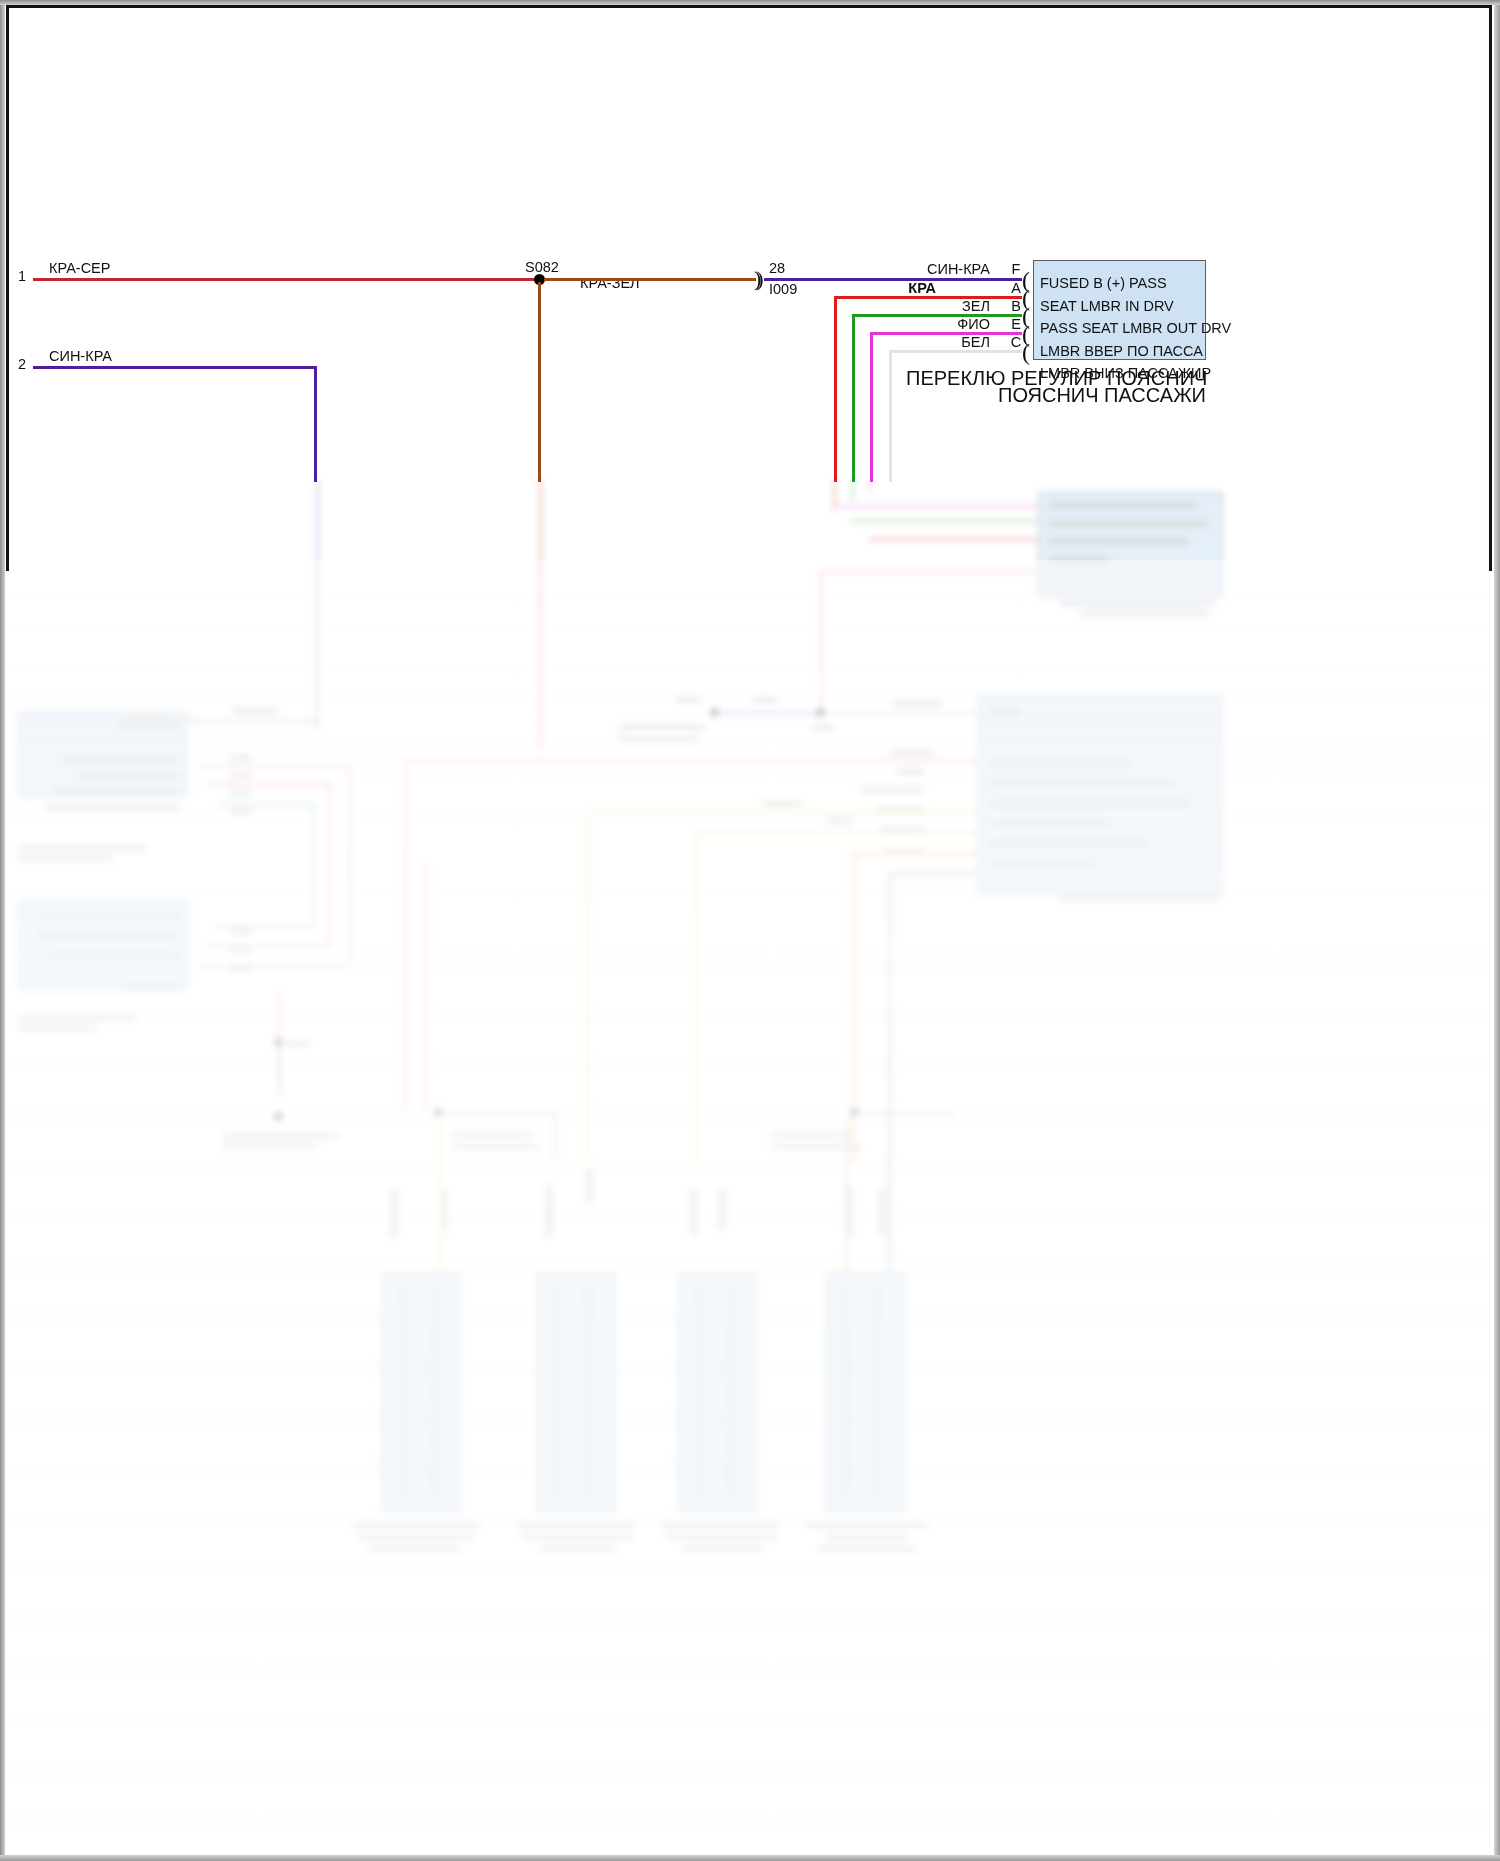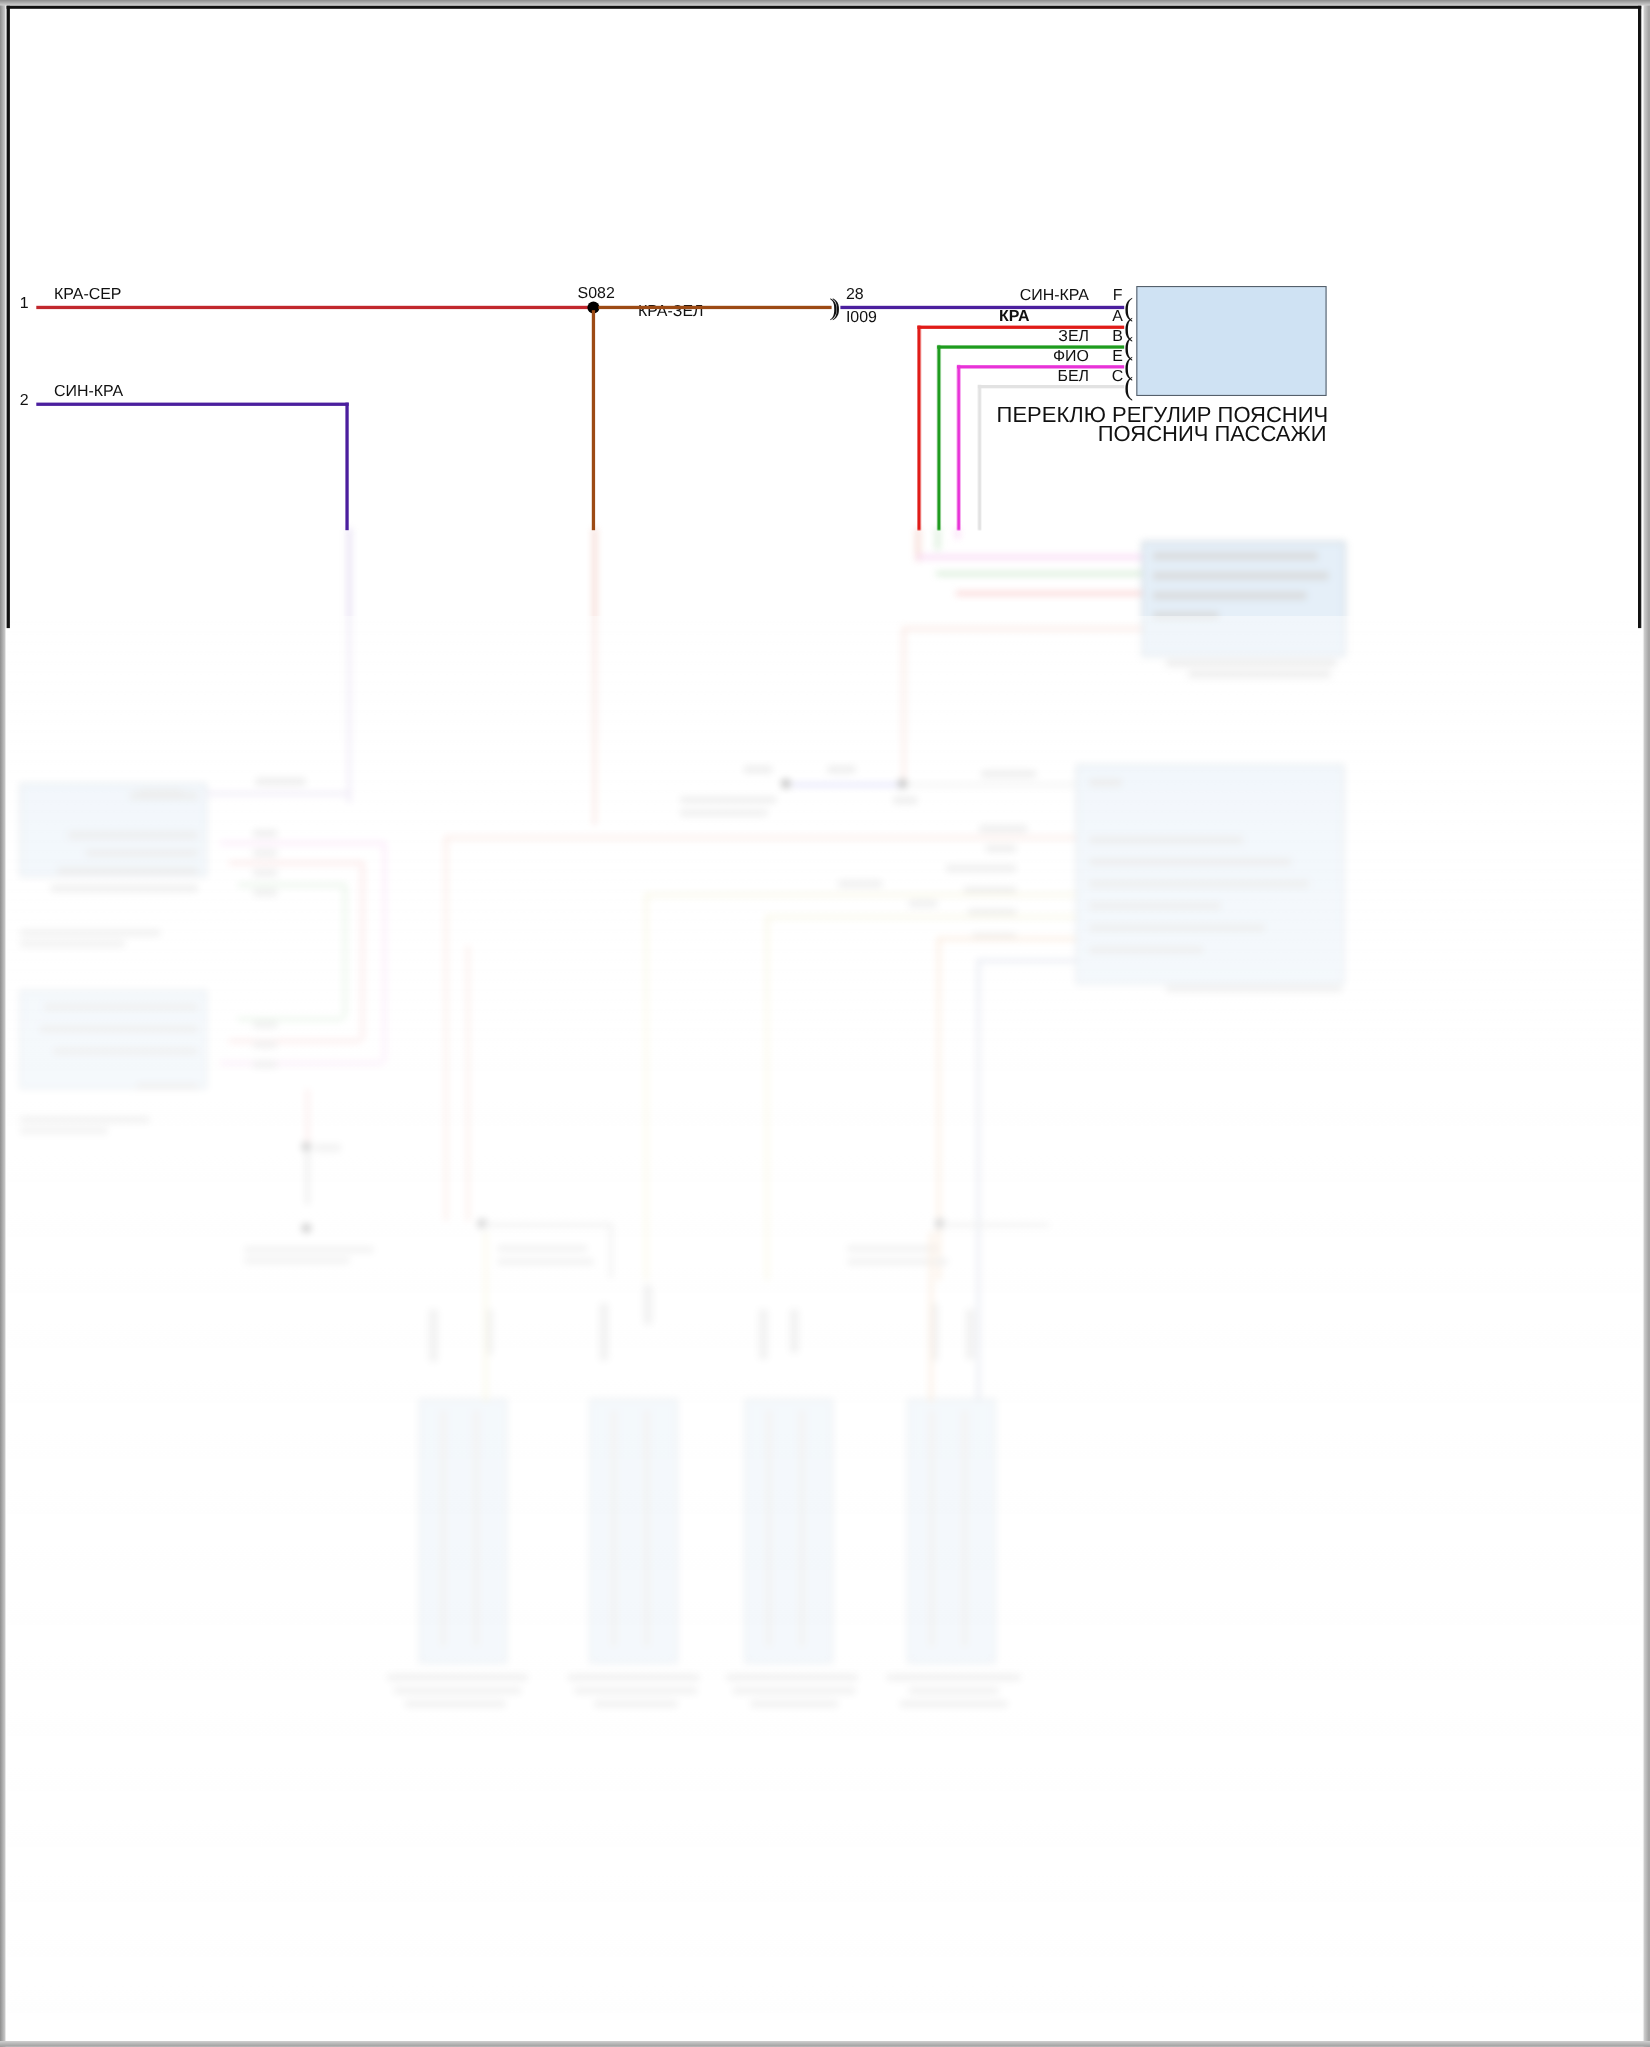--- a/index.html
+++ b/index.html
@@ -302,20 +302,27 @@
   <div class="lbl" style="left:769px;top:261px;">28</div>
   <div class="lbl" style="left:769px;top:282px;">I009</div>
 
   <div class="lbl" style="left:18px;top:357px;">2</div>
   <div class="lbl" style="left:49px;top:349px;">СИН-КРА</div>
   <div class="w wh" style="left:33px;top:366px;width:284px;background:#4b1f9e;"></div>
   <div class="w wv" style="left:314px;top:366px;height:116px;background:#4b1f9e;"></div>
 
   <div class="box" style="left:1033px;top:260px;width:173px;height:100px;"></div>
 
+  <div class="box-lines" style="left:1040px;top:272px;">
+    <div>FUSED B (+) PASS</div>
+    <div>SEAT LMBR IN DRV</div>
+    <div>PASS SEAT LMBR OUT DRV</div>
+    <div>LMBR ВВЕР ПО ПАССА</div>
+    <div>LMBR ВНИЗ ПАССАЖИР</div>
+  </div>
 
   <div class="term" style="left:1022px;top:268px;">(</div>
   <div class="term" style="left:1022px;top:286px;">(</div>
   <div class="term" style="left:1022px;top:304px;">(</div>
   <div class="term" style="left:1022px;top:322px;">(</div>
   <div class="term" style="left:1022px;top:340px;">(</div>
 
   <div class="lbl c" style="left:1016px;top:262px;">F</div>
   <div class="lbl c" style="left:1016px;top:281px;">A</div>
   <div class="lbl c" style="left:1016px;top:299px;">B</div>

